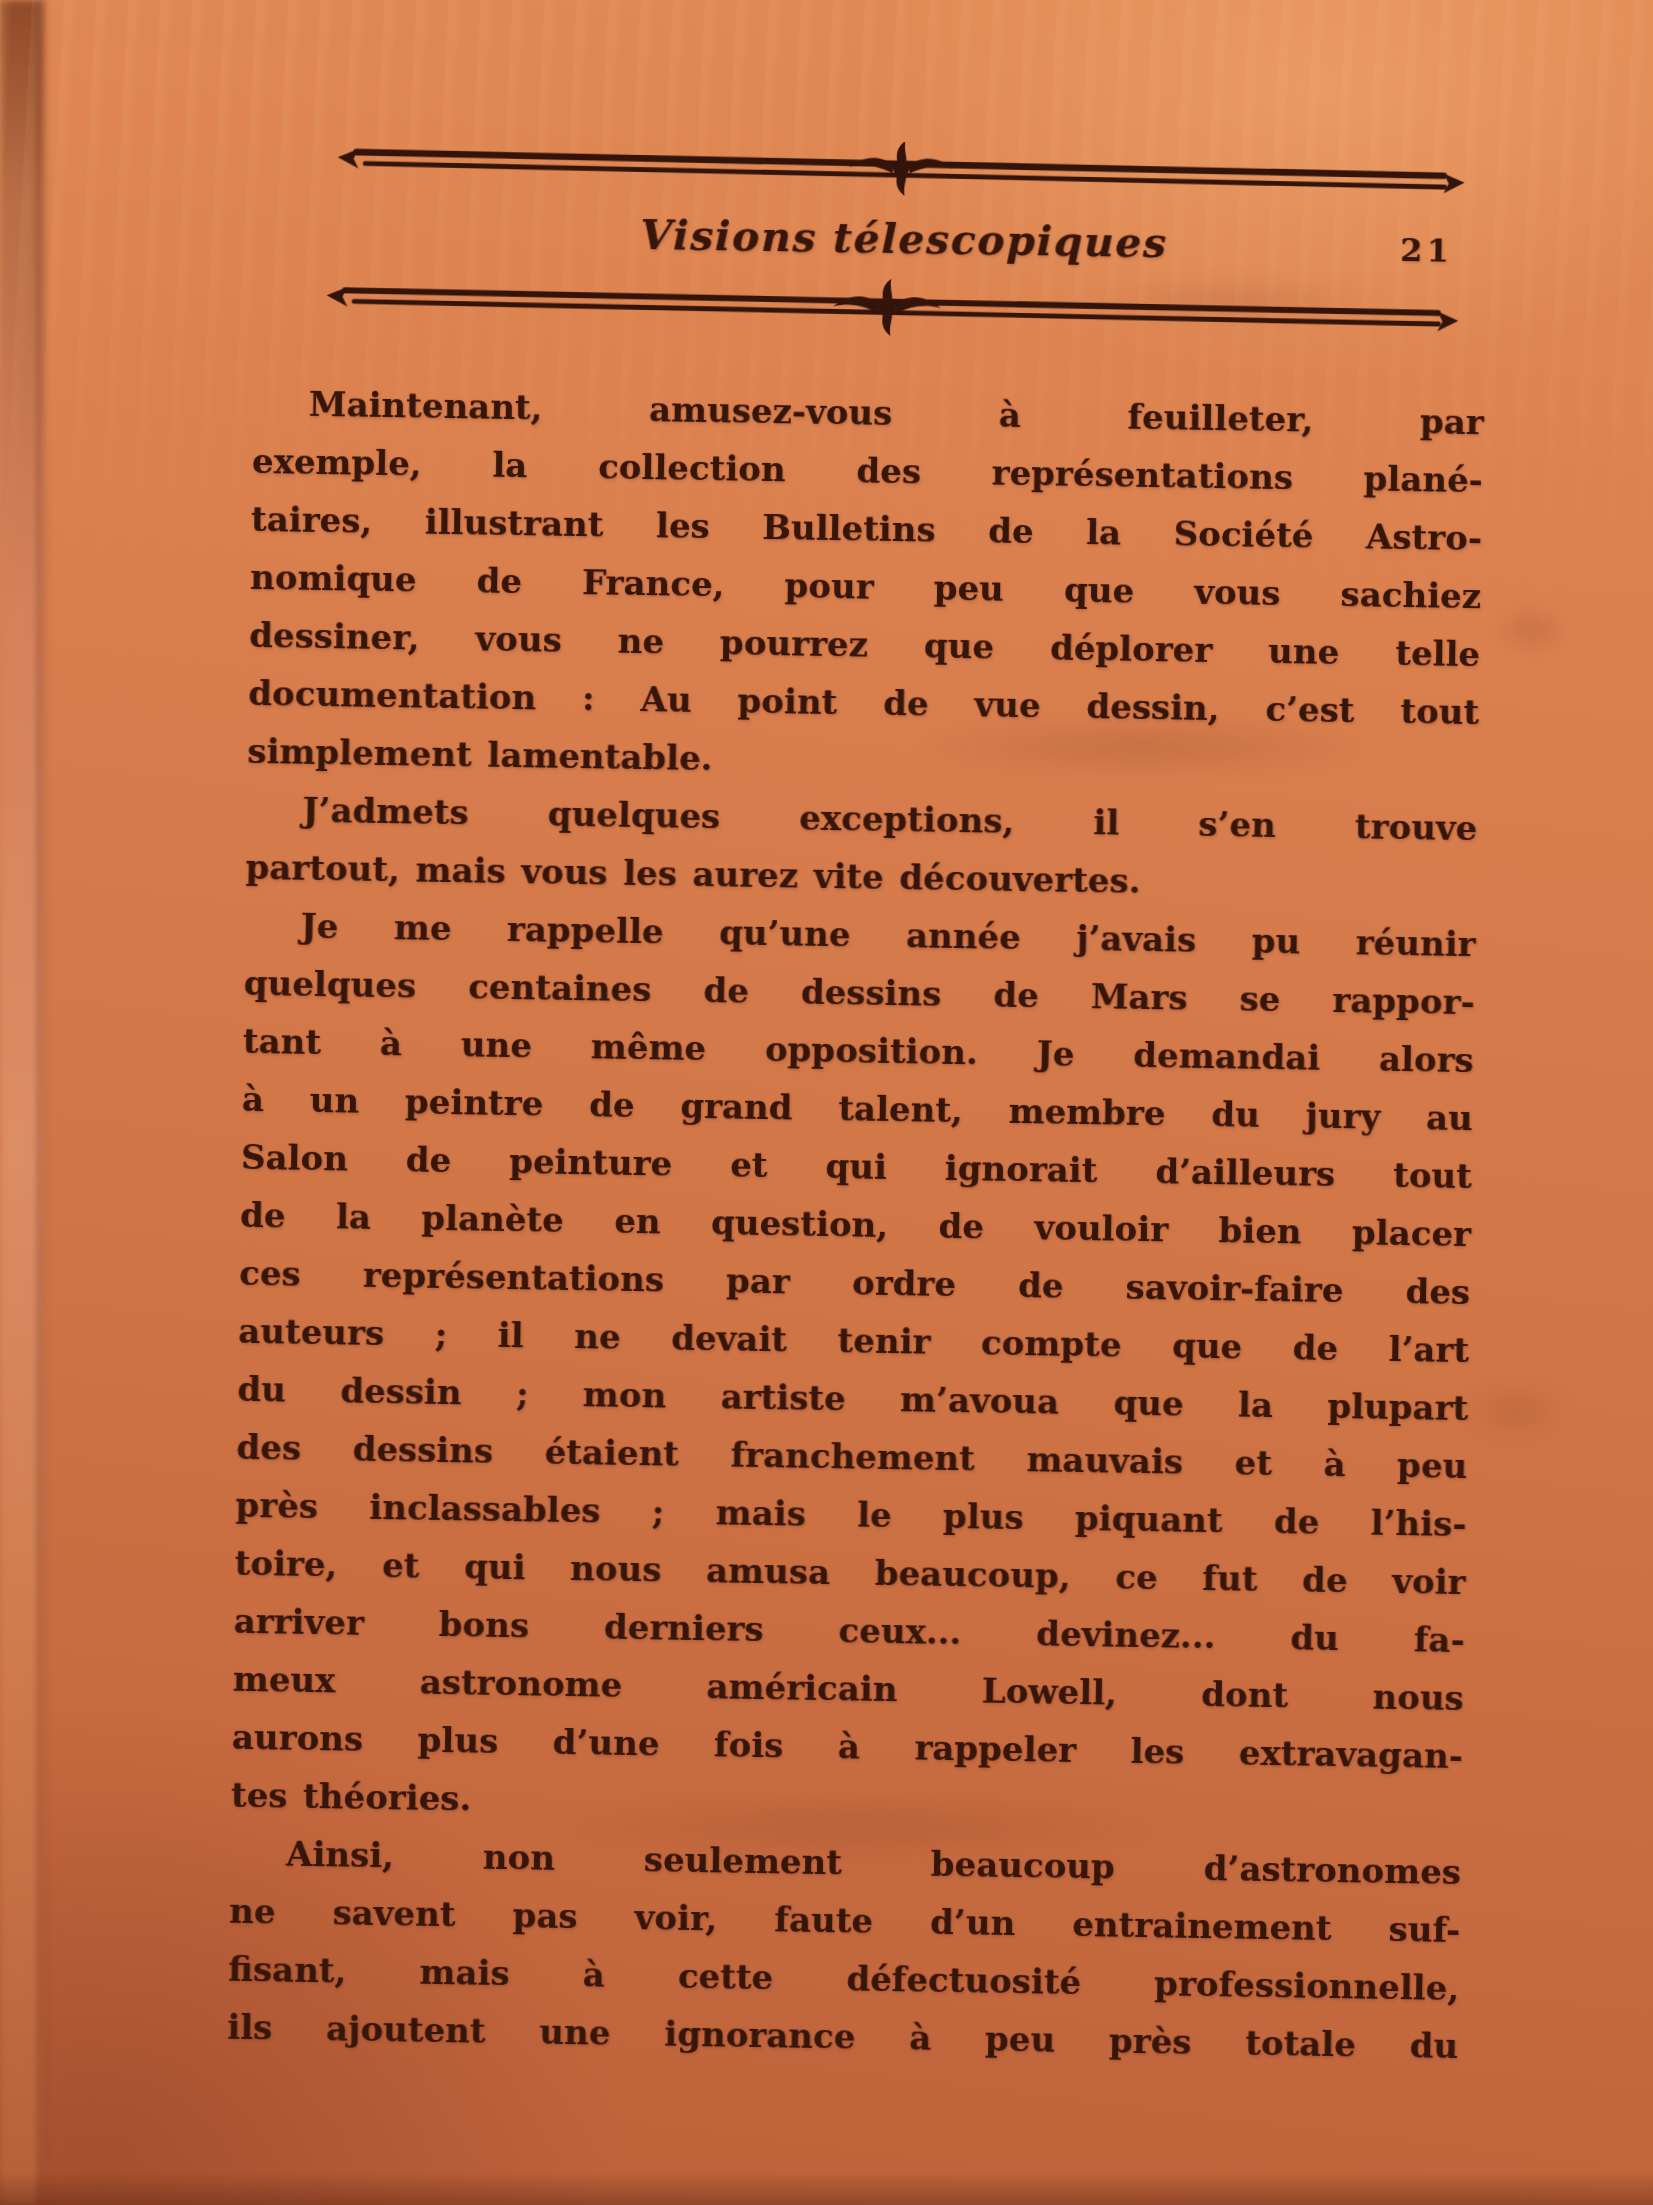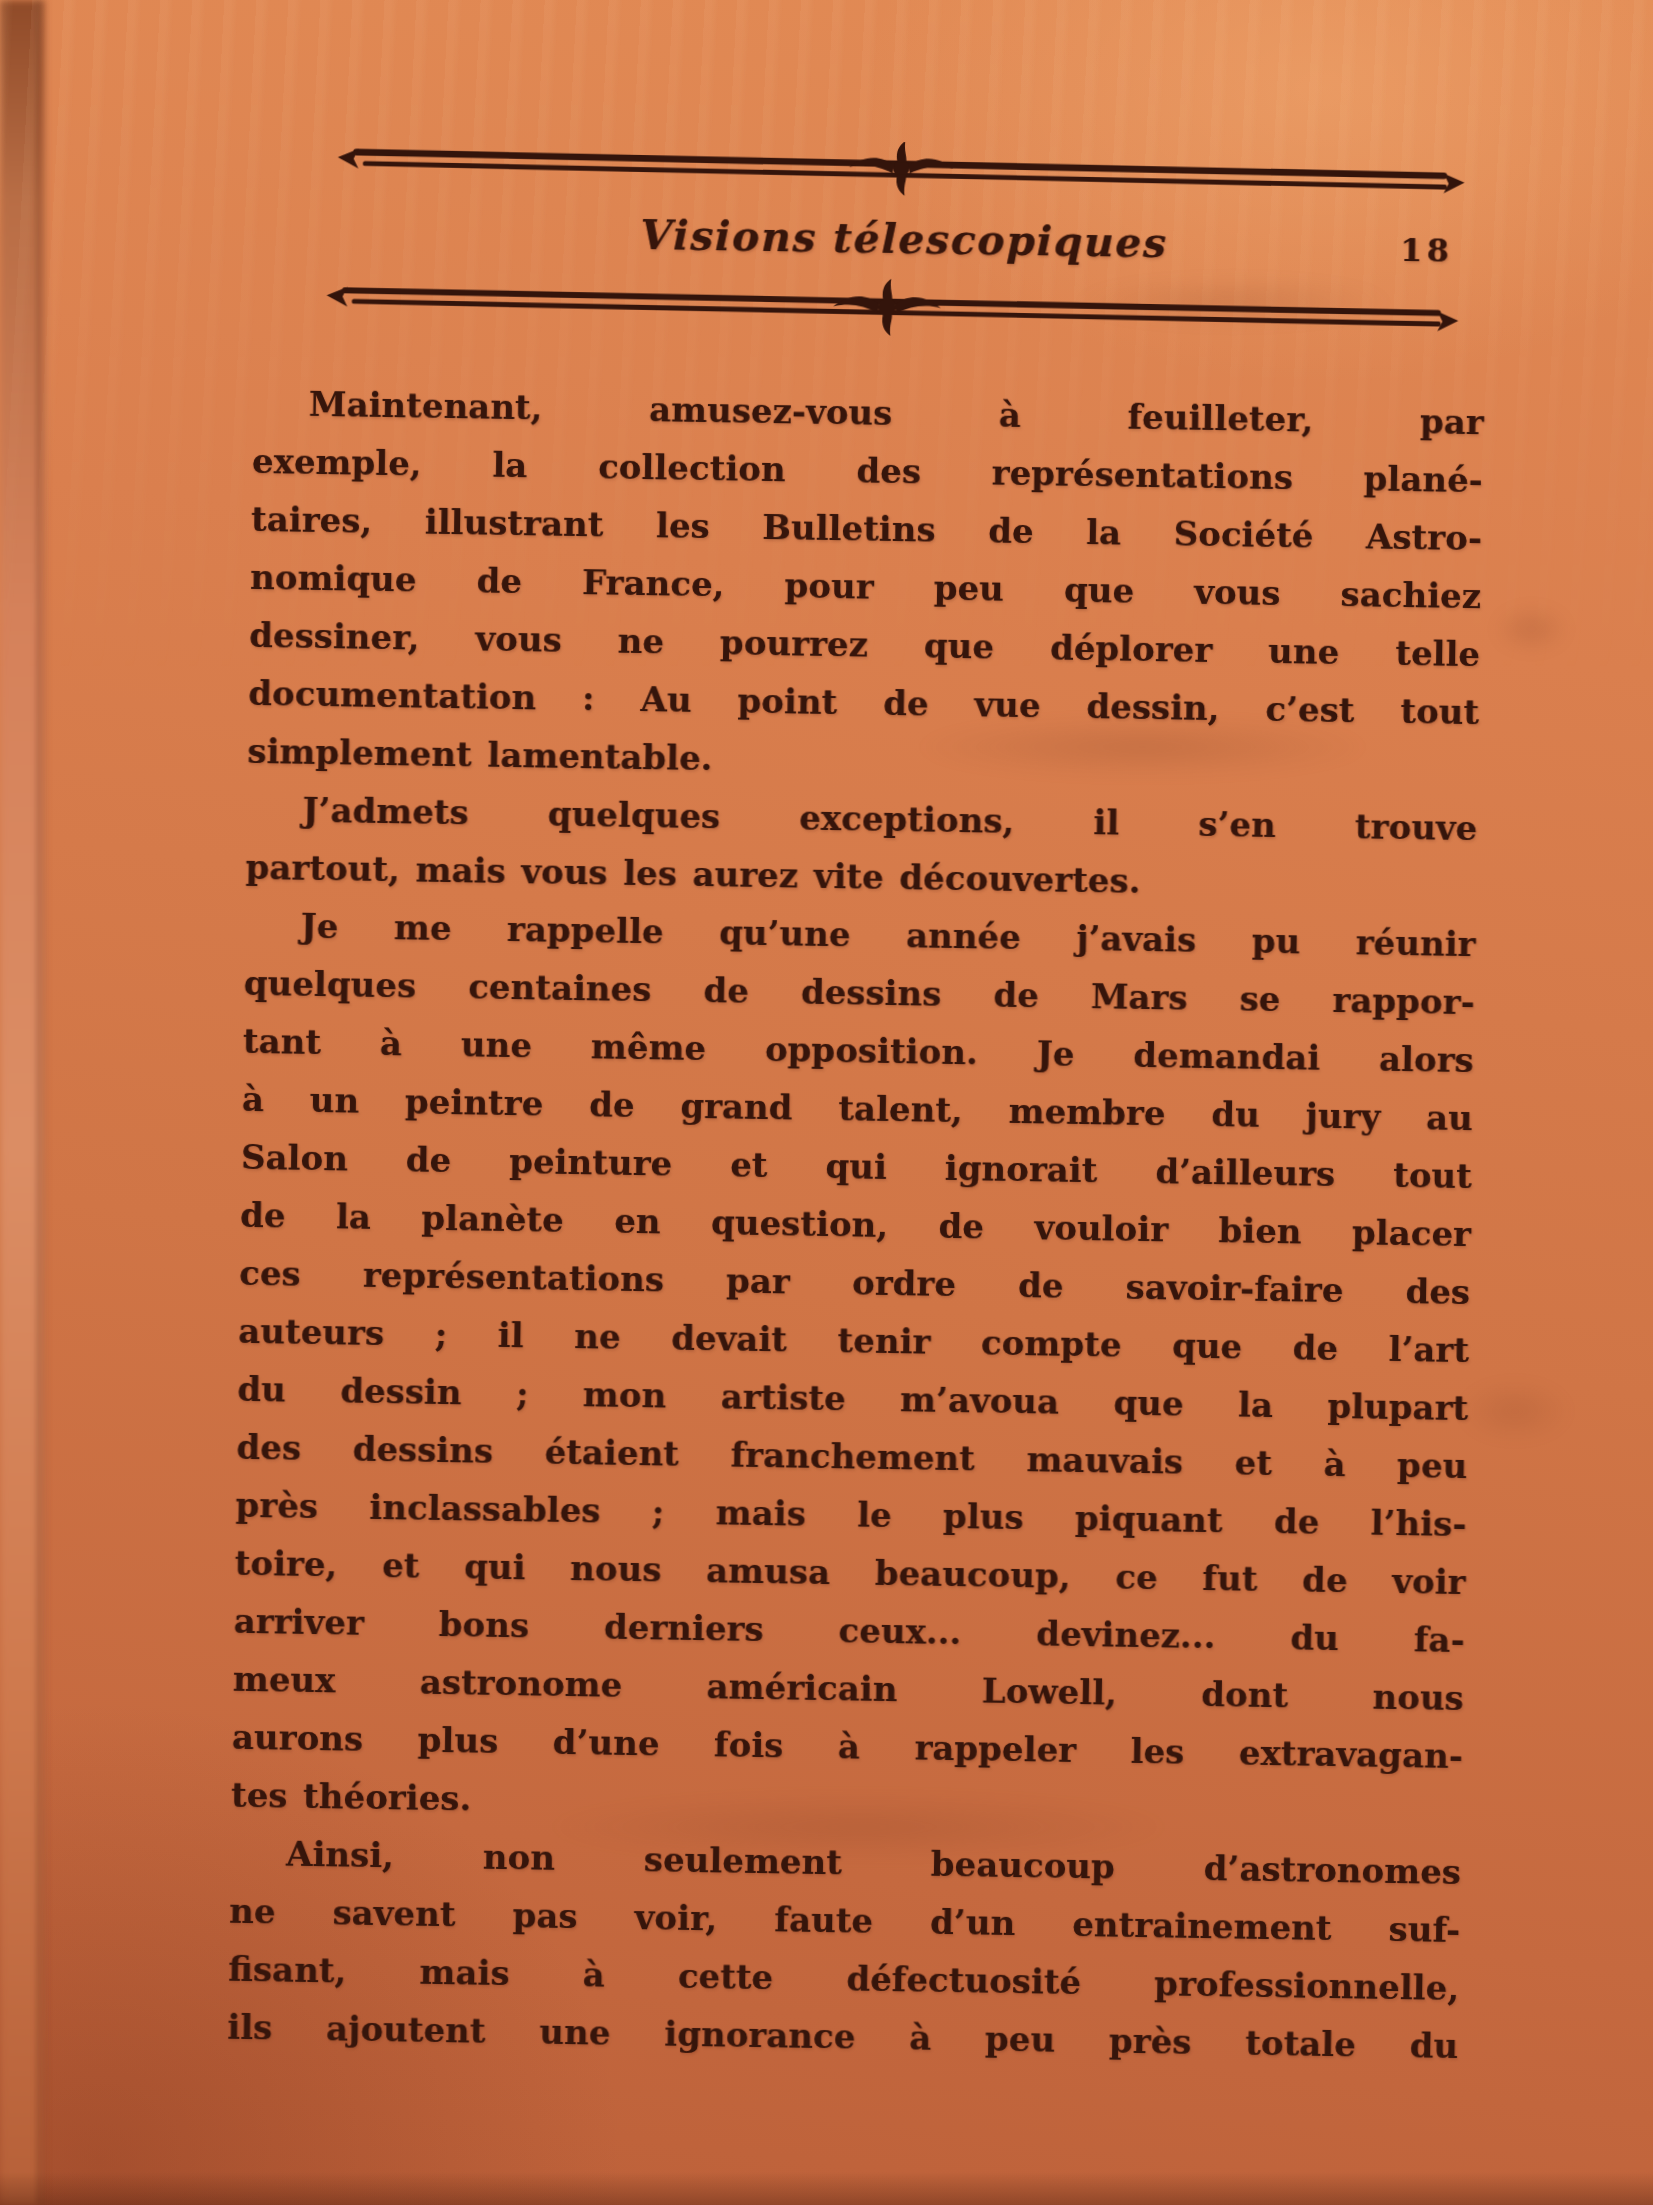--- a/index.html
+++ b/index.html
@@ -121,21 +121,21 @@
             <path d="M13,-5 C40,-26 72,-20 95,-1 C66,-8 40,-3 16,9 Z"></path>
             <path d="M-7,-11 C-12,-32 -2,-44 7,-50 C4,-31 11,-21 9,-11 Z"></path>
             <path d="M-7,11 C-12,32 -2,44 7,50 C4,31 11,21 9,11 Z"></path>
           </g>
         </g>
       </svg>
     </div>
 
     <div class="head-row">
       <div class="head-title">Visions télescopiques</div>
-      <div class="head-pagenum">18</div>
+      <div class="head-pagenum">21</div>
     </div>
 
     <div class="rule rule-bottom">
       <svg viewBox="0 0 2060 104" preserveAspectRatio="none" aria-hidden="true">
         <g class="orn">
           <rect x="28" y="36" width="2000" height="11" rx="5" transform="rotate(0.3 1028 40)"></rect>
           <rect x="46" y="57" width="1982" height="9" rx="4" transform="rotate(0.3 1028 60)"></rect>
           <polygon points="0,46 38,30 29,48 38,66"></polygon>
           <polygon points="2060,60 2022,44 2031,62 2022,80"></polygon>
           <g transform="translate(1020,52)">

